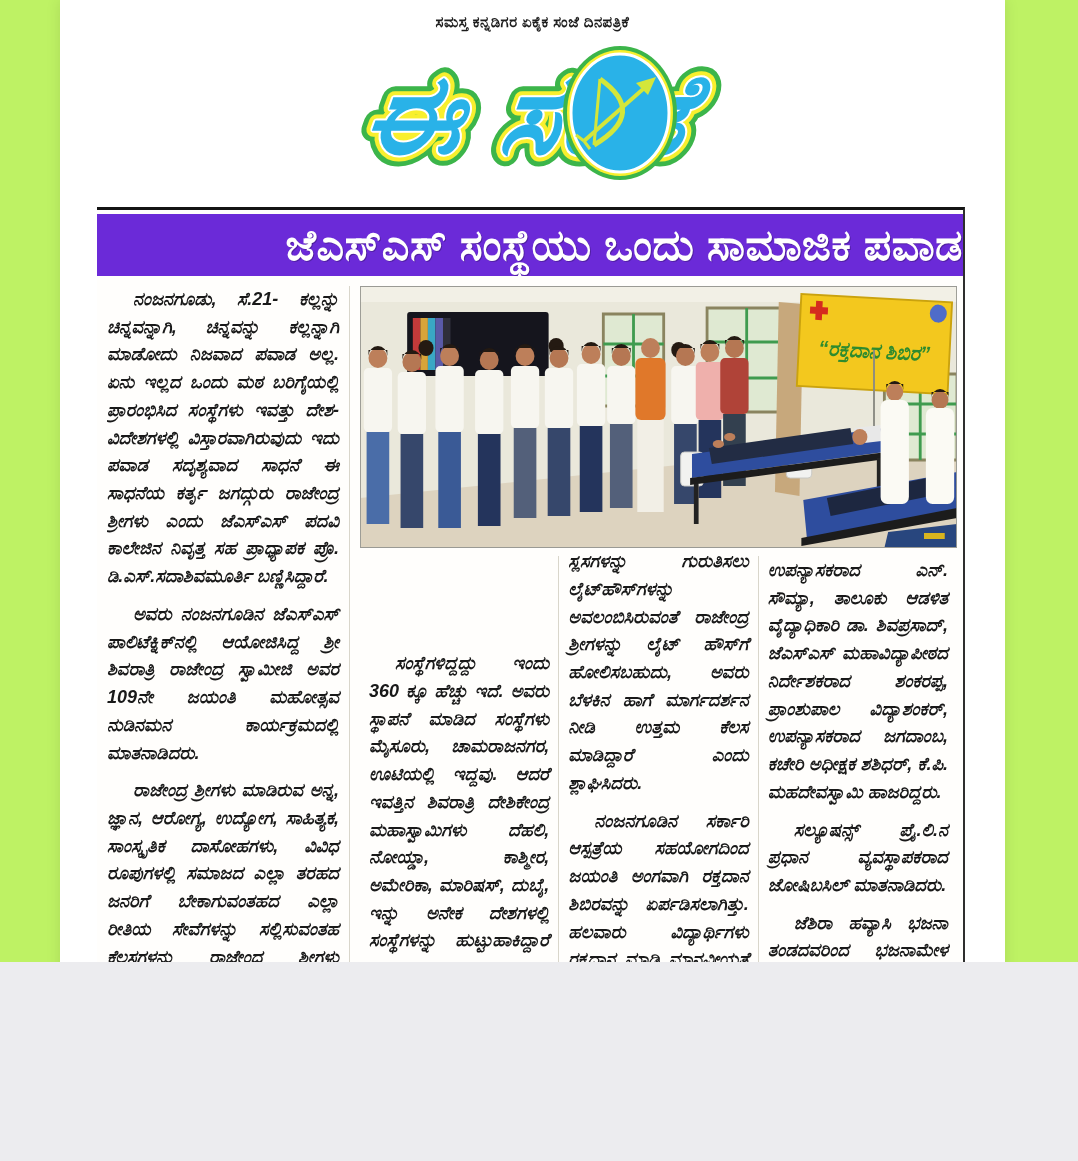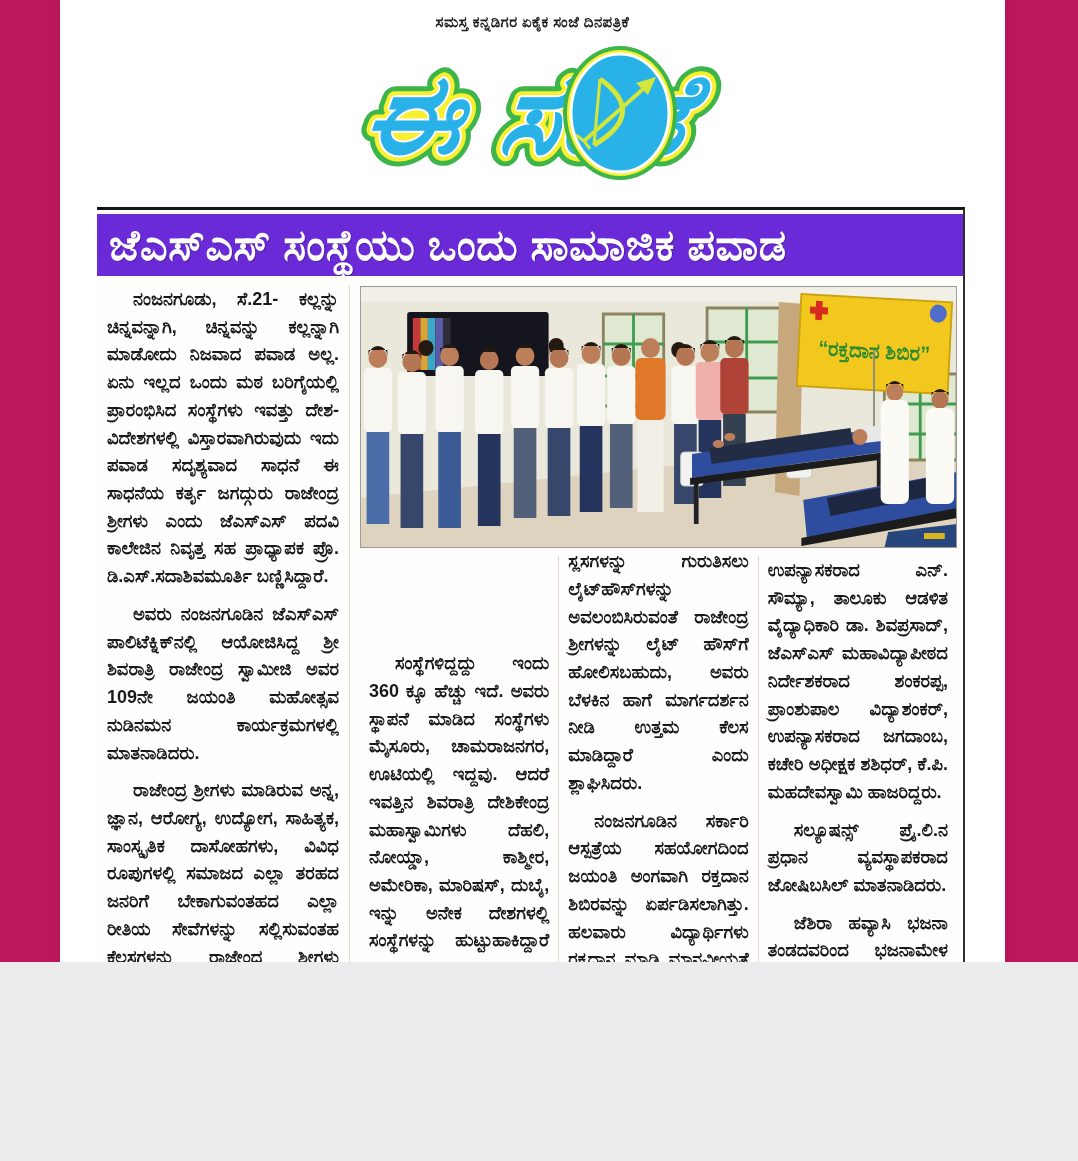--- a/index.html
+++ b/index.html
@@ -1,41 +1,42 @@
 <!DOCTYPE html>
 <html><head>
 <meta charset="utf-8">
 <style>
   html,body { margin:0; padding:0; background:#ececef; }
   .viewport {
     position:relative; width:1078px; height:962px; overflow:hidden;
-    background:#be185d; font-family:"Liberation Sans", sans-serif;
+    background:#bef264; font-family:"Liberation Sans", sans-serif;
   }
   .paper {
     position:absolute; left:60px; top:0; width:945px; height:1095px;
     background:#ffffff; box-shadow:0 0 14px rgba(0,0,0,.10);
   }
   .tagline {
     padding-top:13px; text-align:center; font-size:15px; font-weight:bold;
     color:#1d1d1d; letter-spacing:.4px;
   }
   .logo-wrap { display:flex; justify-content:center; margin-top:2px; height:160px; }
   .clipping {
     position:relative; margin:14px 0 0 37px; width:868px; height:880px;
     box-sizing:border-box; background:#fffefc;
     border-top:3px solid #141414; border-right:2px solid #2e2e2e;
     border-bottom:1px solid #d8d8d8; overflow:hidden;
   }
   .headline {
     height:62px; margin-top:4px; background:#6b2ad8; color:#ffffff;
-    font-weight:bold; font-size:43px; line-height:62px; padding-left:12px;
+    font-weight:bold; font-size:43px; line-height:62px; padding-left:27px;
     white-space:nowrap; overflow:hidden; letter-spacing:.5px;
     text-shadow:1px 1px 0 rgba(0,0,0,.25);
-  }
-  .body { display:flex; padding:10px 6px 0 10px; height:811px; box-sizing:border-box; }
+    text-align:right;
+  }
+  .body { display:flex; padding:10px 6px 0 10px; height:811px; box-sizing:border-box;font-style:italic; }
   .col { overflow:hidden; }
   .col-first { width:232px; flex:none; padding-right:10px; border-right:1px solid #d9d6cb; }
   .right { flex:1; padding-left:10px; display:flex; flex-direction:column; min-width:0; }
   .photo { height:262px; margin-bottom:8px; }
   .photo svg { width:100%; height:100%; display:block; }
   .cols3 { flex:1; display:flex; overflow:hidden;align-items:center; }
   .cols3 .col { flex:1; padding:0 9px; min-width:0; }
   .cols3 .col + .col { border-left:1px solid #d9d6cb; }
   .para {
     margin:0 0 10px; font-size:18px; line-height:1.54; text-align:justify;
@@ -81,21 +82,21 @@
       </svg>
     </div>
 
     <div class="clipping">
       <div class="headline">ಜೆಎಸ್‌ಎಸ್ ಸಂಸ್ಥೆಯು ಒಂದು ಸಾಮಾಜಿಕ ಪವಾಡ</div>
 
       <div class="body">
 
         <div class="col col-first">
           <p class="para"><span class="dateline">ನಂಜನಗೂಡು, ಸೆ.21-</span> <span>ಕಲ್ಲನ್ನು ಚಿನ್ನವನ್ನಾಗಿ, ಚಿನ್ನವನ್ನು ಕಲ್ಲನ್ನಾಗಿ ಮಾಡೋದು ನಿಜವಾದ ಪವಾಡ ಅಲ್ಲ. ಏನು ಇಲ್ಲದ ಒಂದು ಮಠ ಬರಿಗೈಯಲ್ಲಿ ಪ್ರಾರಂಭಿಸಿದ ಸಂಸ್ಥೆಗಳು ಇವತ್ತು ದೇಶ-ವಿದೇಶಗಳಲ್ಲಿ ವಿಸ್ತಾರವಾಗಿರುವುದು ಇದು ಪವಾಡ ಸದೃಶ್ಯವಾದ ಸಾಧನೆ ಈ ಸಾಧನೆಯ ಕರ್ತೃ ಜಗದ್ಗುರು ರಾಜೇಂದ್ರ ಶ್ರೀಗಳು ಎಂದು ಜೆಎಸ್‌ಎಸ್ ಪದವಿ ಕಾಲೇಜಿನ ನಿವೃತ್ತ ಸಹ ಪ್ರಾಧ್ಯಾಪಕ ಪ್ರೊ. ಡಿ.ಎಸ್.ಸದಾಶಿವಮೂರ್ತಿ ಬಣ್ಣಿಸಿದ್ದಾರೆ.</span></p>
-          <p class="para">ಅವರು ನಂಜನಗೂಡಿನ ಜೆಎಸ್‌ಎಸ್ ಪಾಲಿಟೆಕ್ನಿಕ್‌ನಲ್ಲಿ ಆಯೋಜಿಸಿದ್ದ ಶ್ರೀ ಶಿವರಾತ್ರಿ ರಾಜೇಂದ್ರ ಸ್ವಾಮೀಜಿ ಅವರ 109ನೇ ಜಯಂತಿ ಮಹೋತ್ಸವ ನುಡಿನಮನ ಕಾರ್ಯಕ್ರಮಗಳಲ್ಲಿ ಮಾತನಾಡಿದರು.</p>
+          <p class="para">ಅವರು ನಂಜನಗೂಡಿನ ಜೆಎಸ್‌ಎಸ್ ಪಾಲಿಟೆಕ್ನಿಕ್‌ನಲ್ಲಿ ಆಯೋಜಿಸಿದ್ದ ಶ್ರೀ ಶಿವರಾತ್ರಿ ರಾಜೇಂದ್ರ ಸ್ವಾಮೀಜಿ ಅವರ 109ನೇ ಜಯಂತಿ ಮಹೋತ್ಸವ ನುಡಿನಮನ ಕಾರ್ಯಕ್ರಮದಲ್ಲಿ ಮಾತನಾಡಿದರು.</p>
           <p class="para">ರಾಜೇಂದ್ರ ಶ್ರೀಗಳು ಮಾಡಿರುವ ಅನ್ನ, ಜ್ಞಾನ, ಆರೋಗ್ಯ, ಉದ್ಯೋಗ, ಸಾಹಿತ್ಯಕ, ಸಾಂಸ್ಕೃತಿಕ ದಾಸೋಹಗಳು, ವಿವಿಧ ರೂಪುಗಳಲ್ಲಿ ಸಮಾಜದ ಎಲ್ಲಾ ತರಹದ ಜನರಿಗೆ ಬೇಕಾಗುವಂತಹದ ಎಲ್ಲಾ ರೀತಿಯ ಸೇವೆಗಳನ್ನು ಸಲ್ಲಿಸುವಂತಹ ಕೆಲಸಗಳನ್ನು ರಾಜೇಂದ್ರ ಶ್ರೀಗಳು ಮಾಡಿದ್ದಾರೆ. ಅದಕ್ಕೆ ಬೇಕಾದಂತಹ ಭದ್ರ ಬುನಾದಿಯನ್ನು ಕೂಡ ಹಾಕಿ ಹೋಗಿದ್ದಾರೆ. ಅಂದು 190</p>
         </div>
 
         <div class="right">
 
           <div class="photo">
             <svg viewBox="0 0 633 262" preserveAspectRatio="none">
               <rect width="633" height="262" fill="#eae8db"></rect>
               <rect width="633" height="16" fill="#f2f0e6"></rect>
               <polygon points="0,212 633,150 633,262 0,262" fill="#ddd3bf"></polygon>

